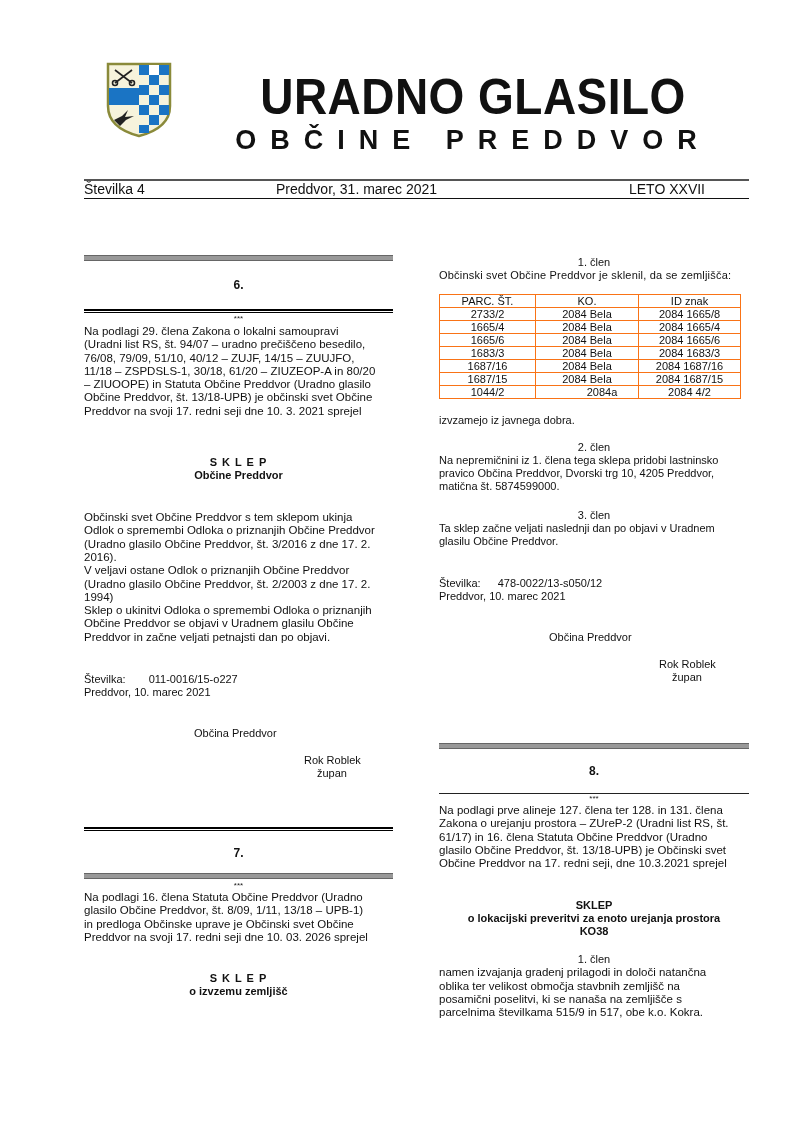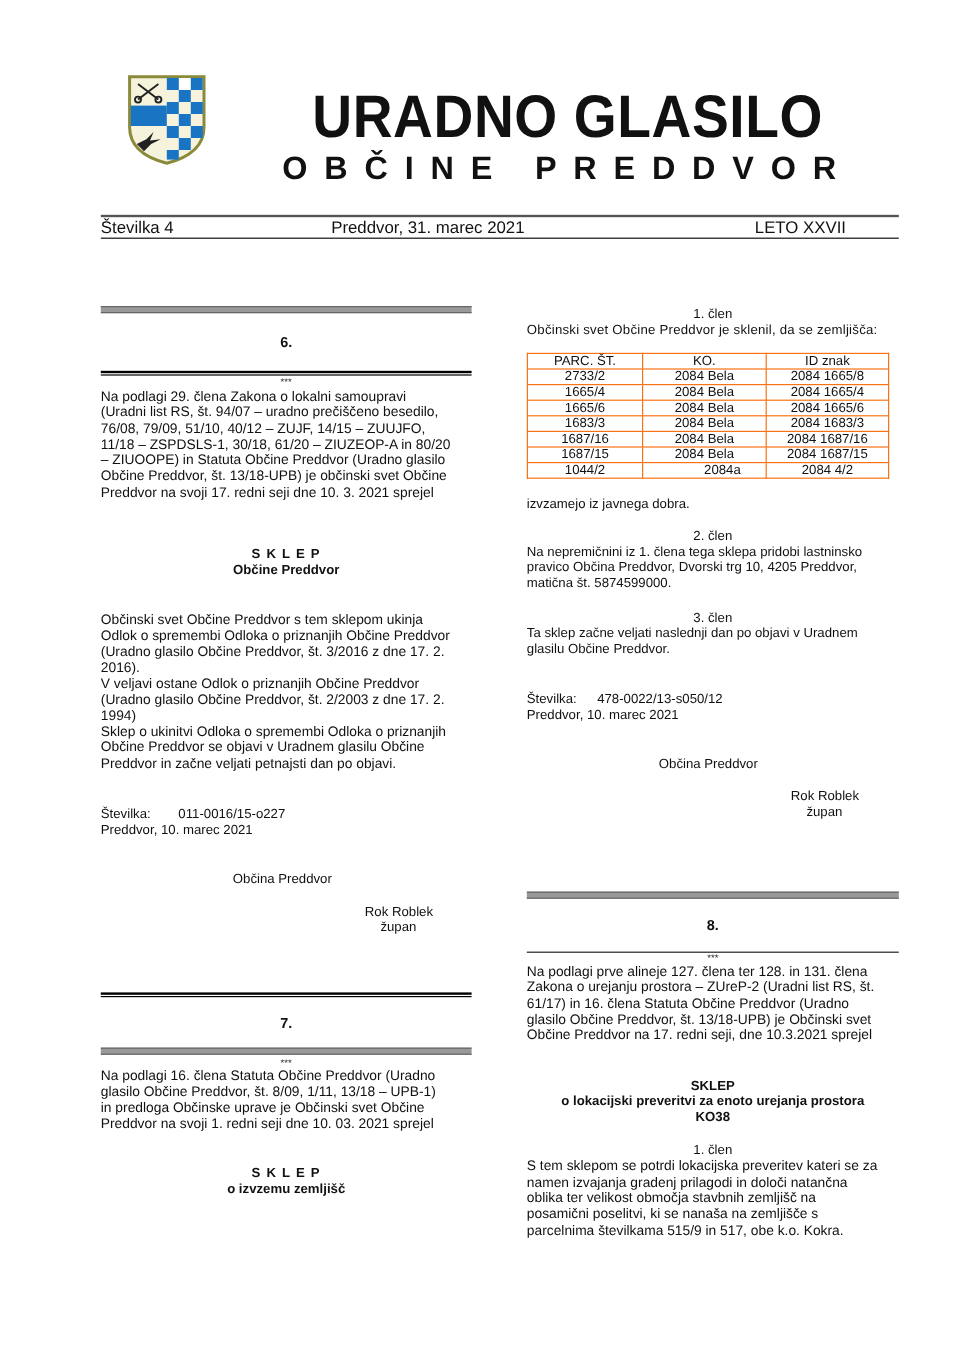--- a/index.html
+++ b/index.html
@@ -106,21 +106,21 @@
 
 <div class="abs" style="left:84px;top:827px;width:309px;">
   <div class="dbl-black"></div>
   <div class="secnum" style="margin-top:15px;">7.</div>
   <div class="dbl-grey" style="margin-top:13px;"></div>
   <div class="stars" style="margin-top:3px;">***</div>
   <div class="para" style="margin-top:1px;">
     <div>Na podlagi 16. člena Statuta Občine Preddvor (Uradno</div>
     <div>glasilo Občine Preddvor, št. 8/09, 1/11, 13/18 – UPB-1)</div>
     <div>in predloga Občinske uprave je Občinski svet Občine</div>
-    <div>Preddvor na svoji 1. redni seji dne 10. 03. 2021   sprejel</div>
+    <div>Preddvor na svoji 17. redni seji dne 10. 03. 2026   sprejel</div>
   </div>
   <div class="center bold sm" style="margin-top:28px;letter-spacing:1px;">S K L E P</div>
   <div class="center bold sm">o izvzemu zemljišč</div>
 </div>
 
 <div class="abs" style="left:439px;top:256px;width:310px;">
   <div class="center sm">1. člen</div>
   <div class="sm" style="letter-spacing:0.2px;">Občinski svet Občine Preddvor je sklenil, da se zemljišča:</div>
   <table class="parc" style="margin-top:12px;width:302px;">
     <tbody>
@@ -198,19 +198,18 @@
     <div>Zakona o urejanju prostora – ZUreP-2 (Uradni list RS, št.</div>
     <div>61/17) in 16. člena Statuta Občine Preddvor (Uradno</div>
     <div>glasilo Občine Preddvor, št. 13/18-UPB) je Občinski svet</div>
     <div>Občine Preddvor na 17. redni seji, dne 10.3.2021 sprejel</div>
   </div>
   <div class="center bold sm" style="margin-top:29px;">SKLEP</div>
   <div class="center bold sm">o lokacijski preveritvi za enoto urejanja prostora</div>
   <div class="center bold sm">KO38</div>
   <div class="center sm" style="margin-top:15px;">1. člen</div>
   <div class="para">
-    <div>S tem sklepom se potrdi lokacijska preveritev kateri se za</div>
     <div>namen izvajanja gradenj prilagodi in določi natančna</div>
     <div>oblika ter velikost območja stavbnih zemljišč na</div>
     <div>posamični poselitvi, ki se nanaša na zemljišče s</div>
     <div>parcelnima številkama 515/9 in 517, obe k.o. Kokra.</div>
   </div>
 </div>
 
 </body></html>

